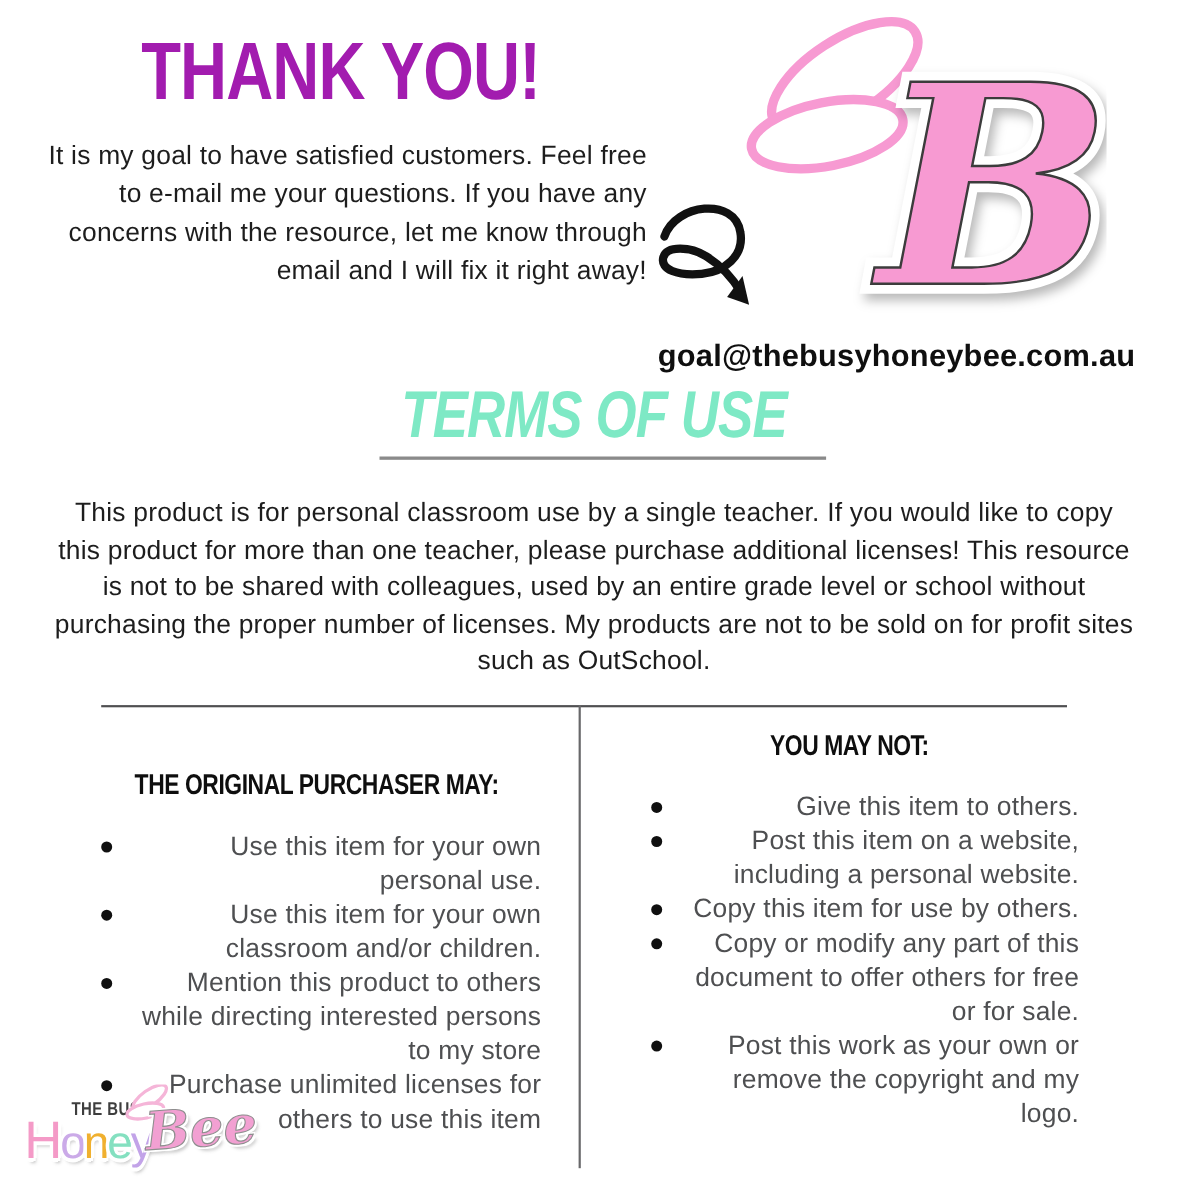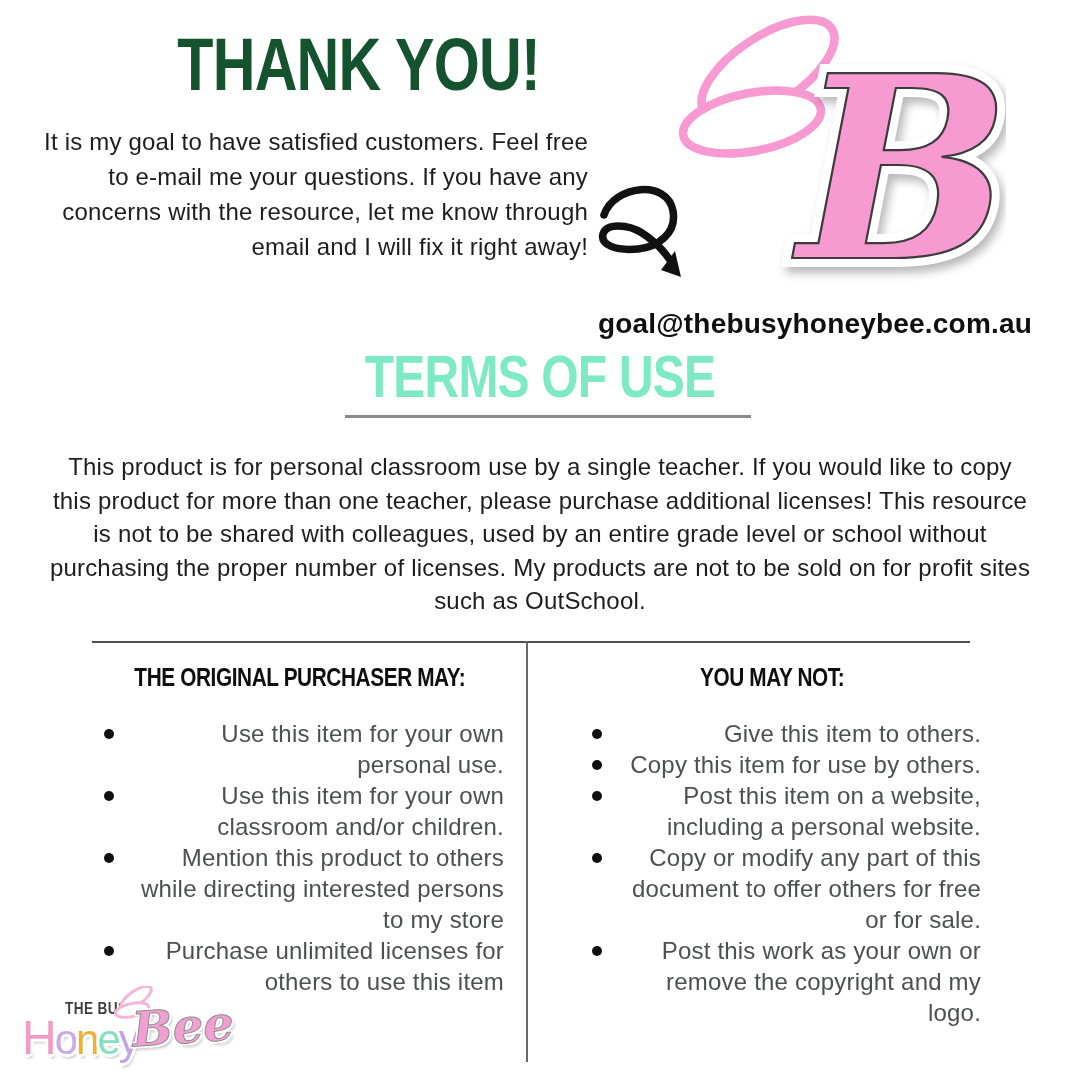--- a/index.html
+++ b/index.html
@@ -19,30 +19,30 @@
 
   
   .bee-logo{left:676px;top:8px;width:330px;height:292px;}
 
   
   .email{left:575px;top:308px;width:480px;text-align:center;
          font-size:28px;font-weight:bold;letter-spacing:.2px;color:#0f0f0f;}
 
   
   .terms-title{left:290px;top:342px;width:500px;text-align:center;
-               font-size:60px;font-weight:bold;letter-spacing:-1px;line-height:70px;margin:0;}
+               font-size:60px;font-weight:bold;letter-spacing:-1px;line-height:70px;margin:0;font-style:italic;}
   .terms-underline{left:345px;top:415px;width:406px;height:3px;background:#8a8a8a;}
   .terms-body{left:48px;top:450px;width:984px;text-align:center;
               font-size:24px;line-height:33.5px;letter-spacing:.2px;color:#1d1d1d;}
 
   
   .rule-h{left:92px;top:641px;width:878px;height:2px;background:#4f4f51;}
   .rule-v{left:526px;top:641px;width:2px;height:421px;background:#68686a;}
   .col{top:660px;}
-  .col-left{left:90px;width:420px;}
+  .col-left{left:78px;width:420px;margin-top:36px;}
   .col-right{left:550px;width:445px;}
   .col h2{margin:0;text-align:center;font-size:26px;font-weight:bold;color:#0e0e0e;
           letter-spacing:-.5px;line-height:34px;}
   .col ul{margin:24px 0 0 0;padding:0;list-style:none;}
   .col li{position:relative;text-align:right;font-size:24px;line-height:31px;
           color:#4e4f51;letter-spacing:.2px;padding:0 6px 0 40px;margin:0;}
   .col-left li{padding-left:34px;}
   .col li::before{content:"";position:absolute;left:14px;top:11px;width:10px;height:10px;
                   border-radius:50%;background:#101010;}
   .col-right li::before{left:42px;}
@@ -62,21 +62,21 @@
           font-style:italic;font-weight:bold;font-size:48px;transform:rotate(-4deg);
           -webkit-text-stroke:1px #8e8e8e;
           text-shadow:-2px -2px 0 #fff,2px -2px 0 #fff,-2px 2px 0 #fff,2px 2px 0 #fff,3px 4px 3px rgba(80,80,80,.3);}
   .fl-wings{position:absolute;left:94px;top:-4px;width:62px;height:36px;}
 </style>
 </head>
 <body>
 
 <div class="canvas">
 
-  <h1 class="abs thank-title" style="color: #14532d; text-align: right;"><span class="condensed">THANK YOU!</span></h1>
+  <h1 class="abs thank-title" style="color: #a21caf;"><span class="condensed">THANK YOU!</span></h1>
 
   <div class="abs thank-body">It is my goal to have satisfied customers. Feel free to e-mail me your questions. If you have any concerns with the resource, let me know through email and I will fix it right away!</div>
 
   <svg class="abs doodle" viewBox="0 0 100 96">
     <path d="M 12 32 C 22 2, 76 -4, 81 28
              C 85 50, 66 64, 46 66
              C 24 68, 8 62, 11 51
              C 14 40, 36 41, 50 50
              C 63 58, 74 70, 82 83" fill="none" stroke="#111111" stroke-width="7.5" stroke-linecap="round"></path>
     <polygon points="89,94 69,87 83,68" fill="#111111"></polygon>
@@ -110,22 +110,22 @@
       <li>Use this item for your own classroom and/or children.</li>
       <li>Mention this product to others while directing interested persons to my store</li>
       <li>Purchase unlimited licenses for others to use this item</li>
     </ul>
   </div>
 
   <div class="abs col col-right">
     <h2><span class="condensed">YOU MAY NOT:</span></h2>
     <ul>
       <li>Give this item to others.</li>
+      <li>Post this item on a website, including a personal website.</li>
       <li>Copy this item for use by others.</li>
-      <li>Post this item on a website, including a personal website.</li>
       <li>Copy or modify any part of this document to offer others for free or for sale.</li>
       <li>Post this work as your own or remove the copyright and my logo.</li>
     </ul>
   </div>
 
   <div class="abs footer-logo">
     <div class="fl-top"><span class="condensed">THE BUSY</span></div>
     <svg class="fl-wings" viewBox="0 0 62 36">
       <ellipse cx="22" cy="12" rx="18" ry="7" transform="rotate(-35 22 12)" fill="#ffffff" stroke="#f5b5d8" stroke-width="3"></ellipse>
       <ellipse cx="18" cy="24" rx="17" ry="6.5" transform="rotate(-12 18 24)" fill="#ffffff" stroke="#f5b5d8" stroke-width="3"></ellipse>

